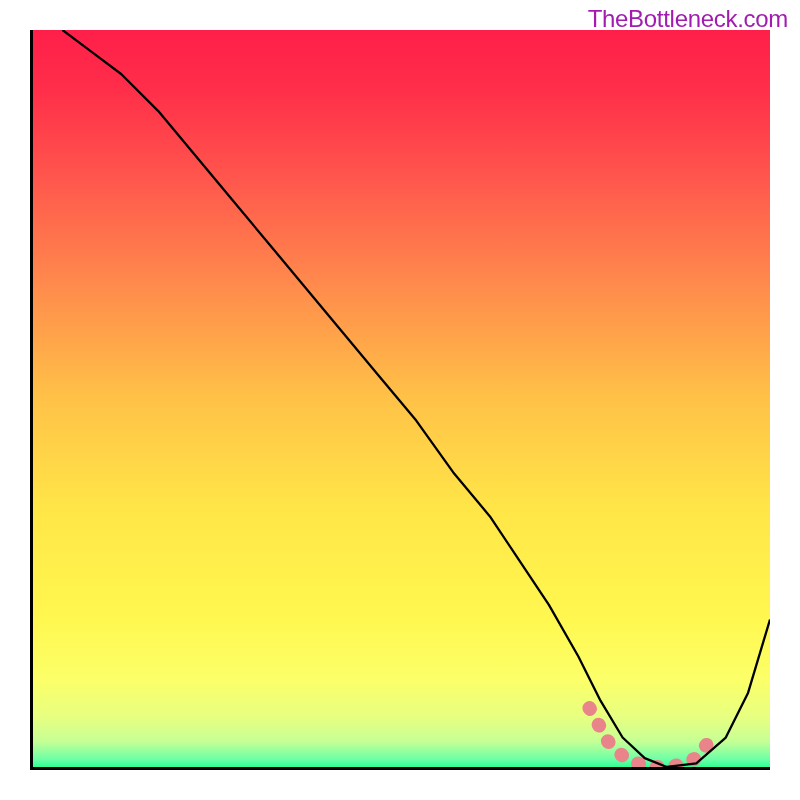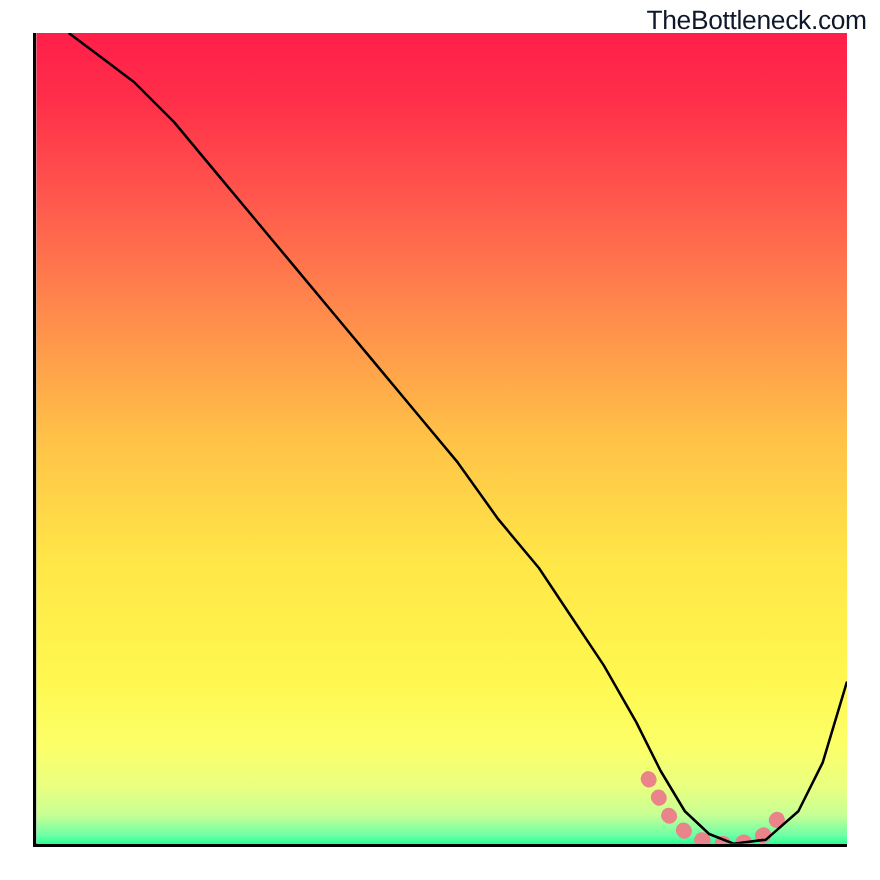--- a/index.html
+++ b/index.html
@@ -13,21 +13,21 @@
   }
   .chart-container {
     position: relative;
     width: 800px;
     height: 800px;
   }
   .watermark {
     position: absolute;
     top: 5px;
     right: 12px;
-    color: #0f172a;
+    color: #a21caf;
     font-size: 24px;
     font-weight: 500;
     letter-spacing: -0.3px;
     z-index: 10;
   }
   .plot-area {
     position: absolute;
     left: 30px;
     top: 30px;
     width: 740px;

